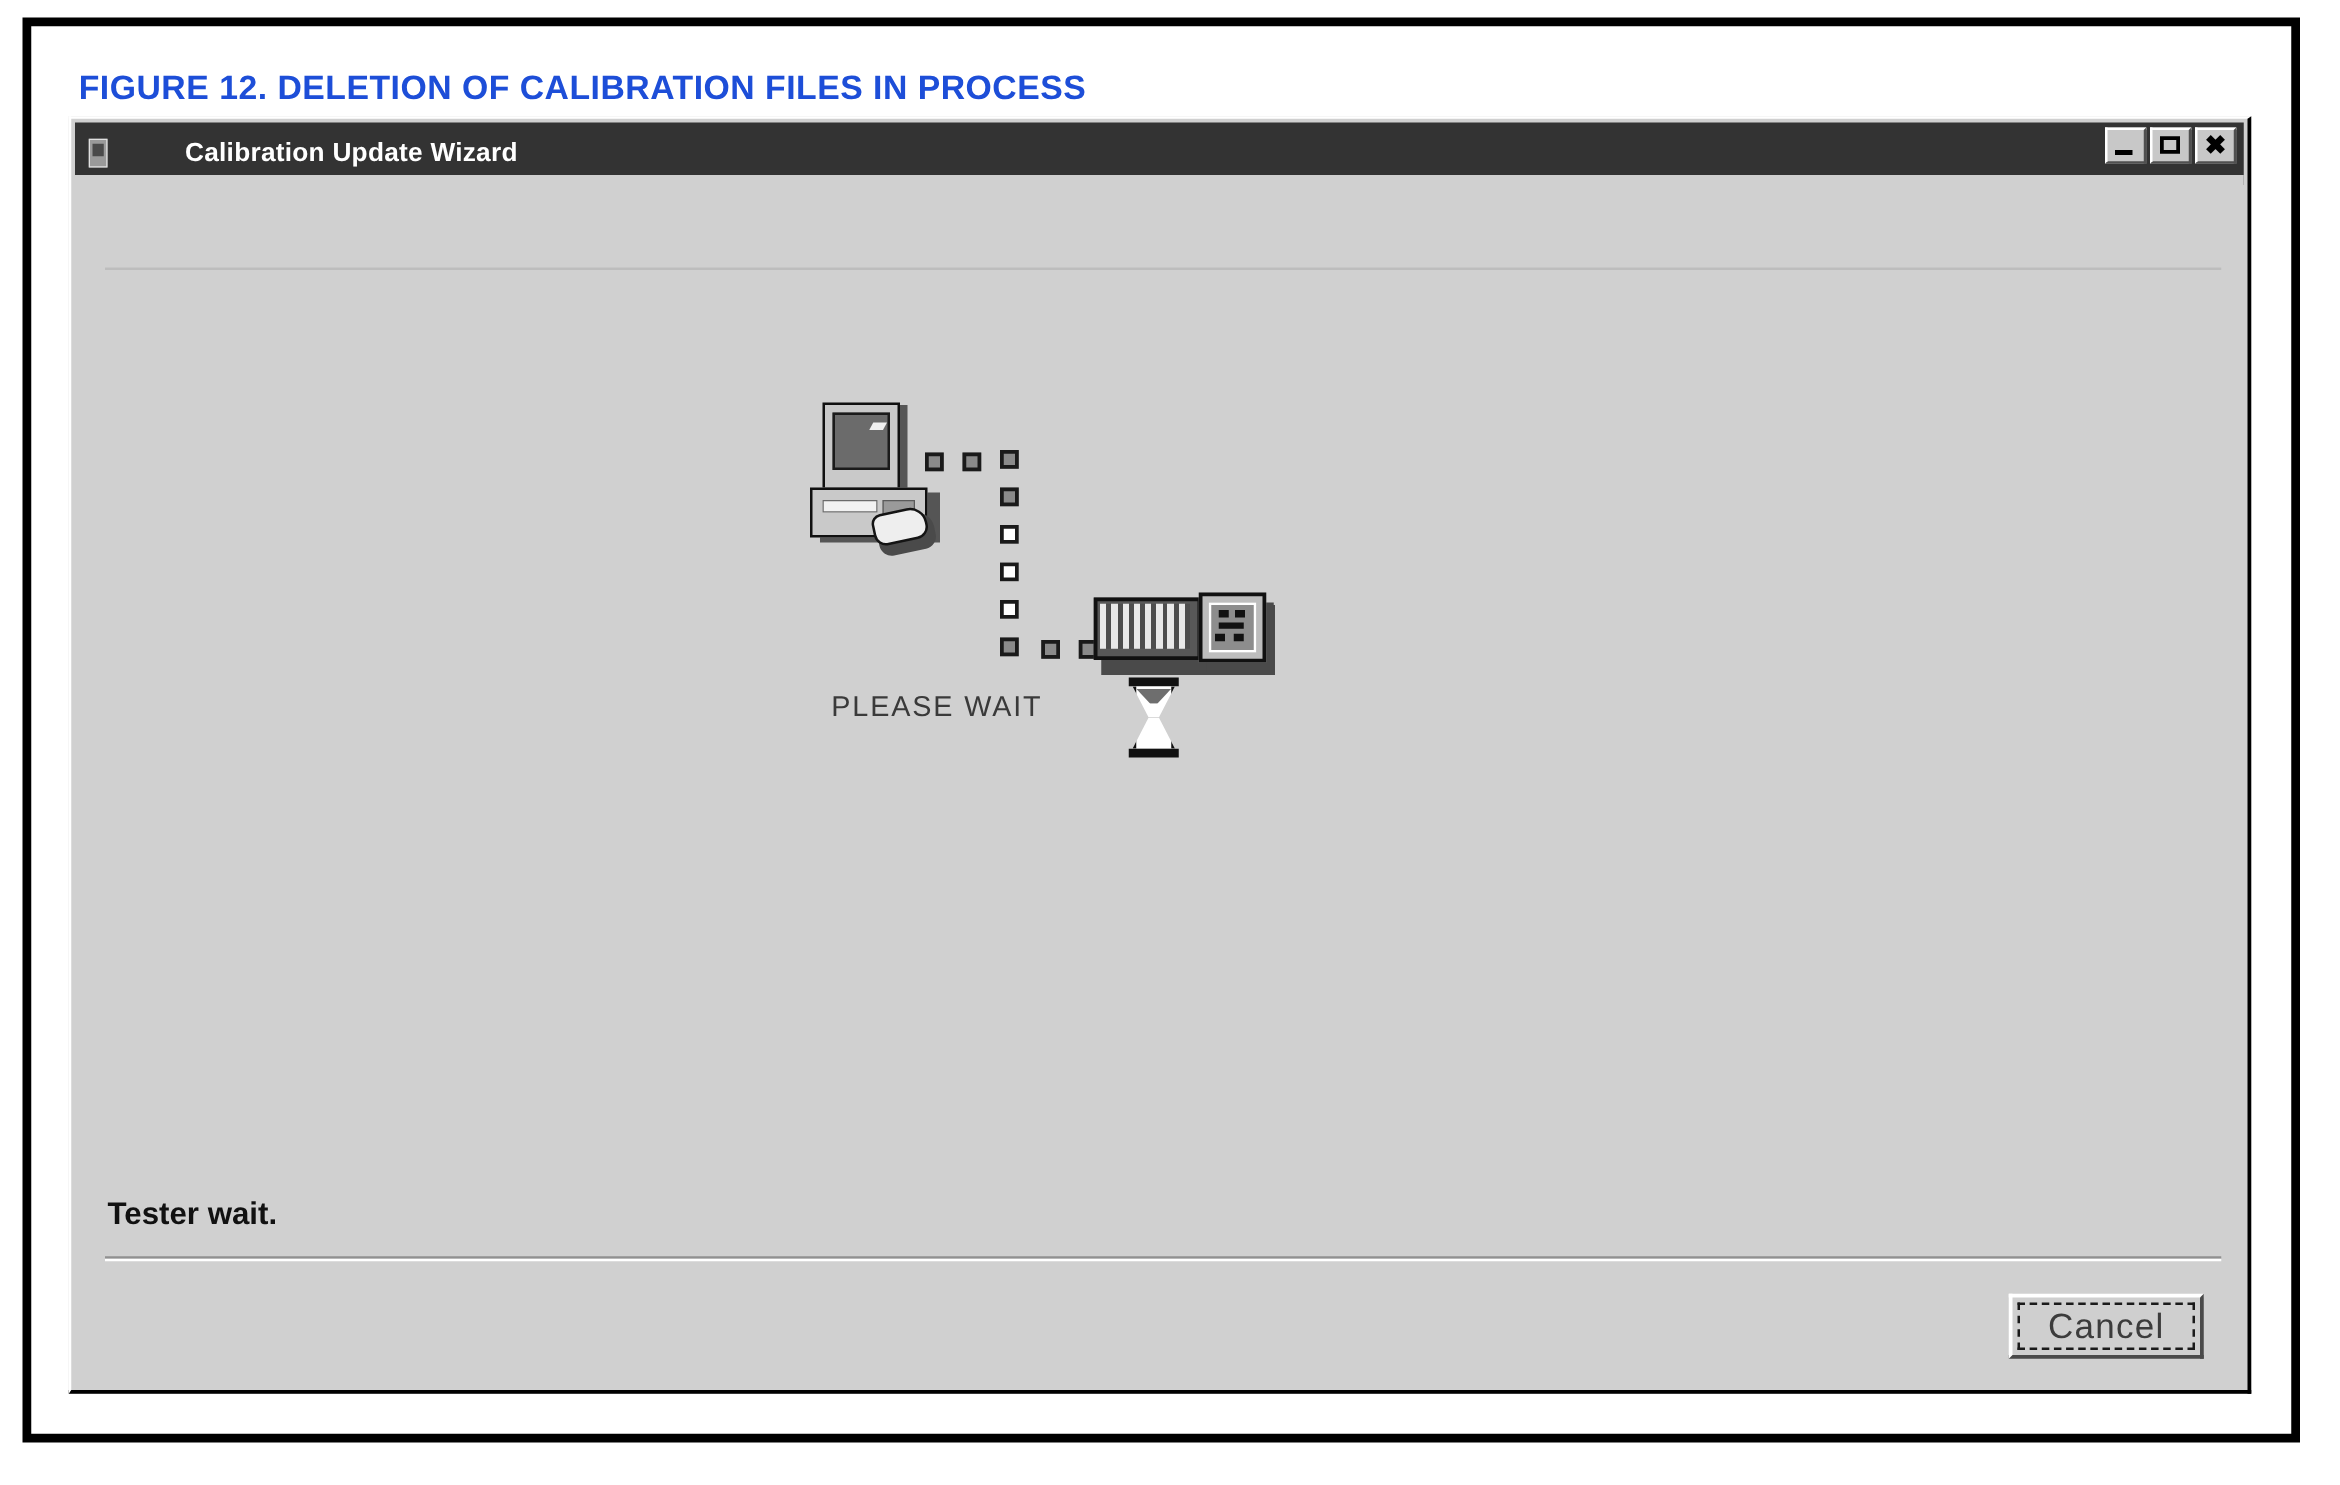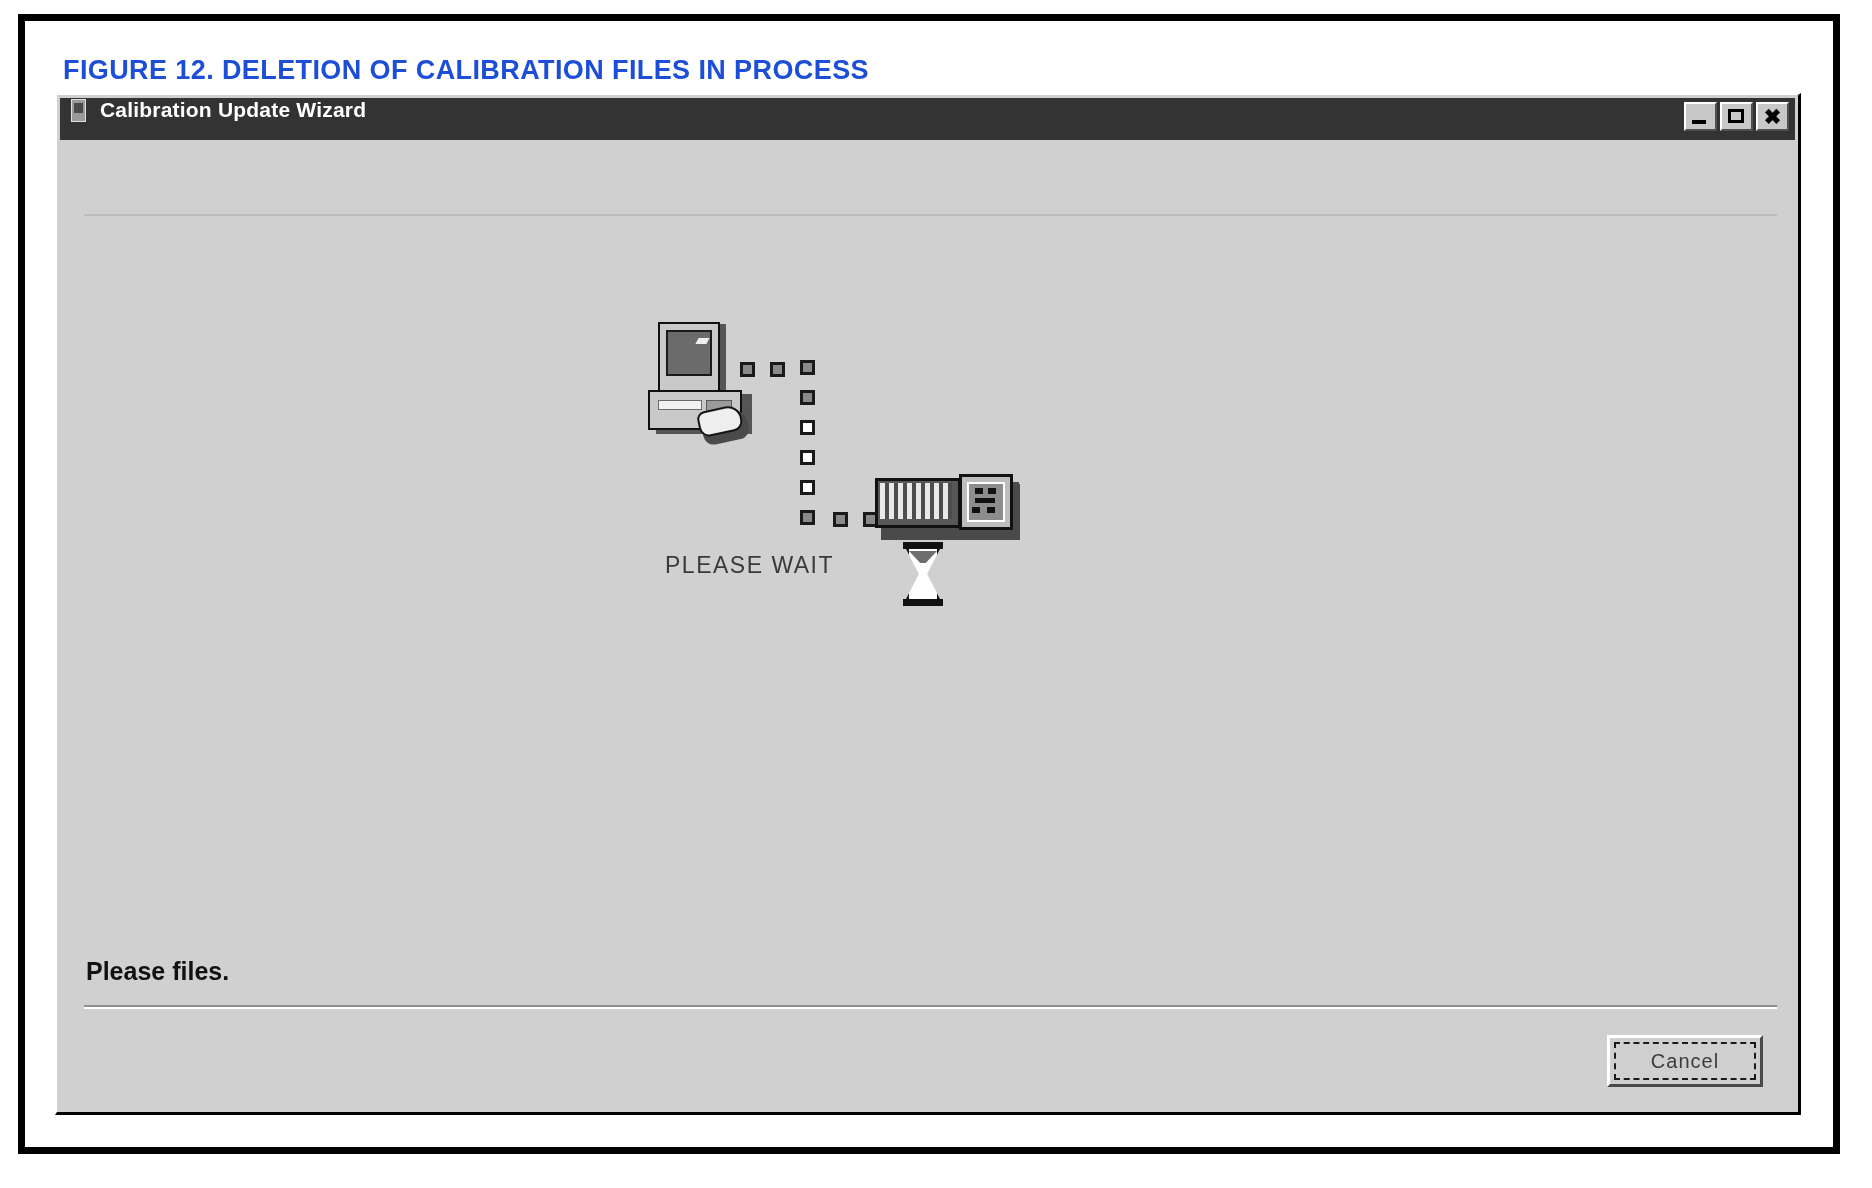--- a/index.html
+++ b/index.html
@@ -54,21 +54,22 @@
   }
 
   #titlebar {
     position: absolute;
     left: 3px;
     top: 3px;
     right: 3px;
     height: 50px;
     background: #333333;
     display: flex;
-    align-items: flex-start;
+    align-items: center;
+    gap: 48px;
   }
 
   #titlebar-icon {
     width: 22px;
     height: 26px;
     margin-left: 8px;
     margin-right: 10px;
     position: relative;
     flex: none;
   }
@@ -424,21 +425,21 @@
   #cancel-focus {
     position: absolute;
     left: 4px; top: 4px; right: 4px; bottom: 4px;
     border: 2px dashed #1a1a1a;
     box-sizing: border-box;
     display: flex;
     align-items: center;
     justify-content: center;
   }
   #cancel-label {
-    font-size: 20px;
+    font-size: 28px;
     color: #3c3c3c;
     letter-spacing: 1px;
   }
 </style>
 </head>
 <body>
 
 <div id="figure-frame">
 
   <div id="figure-caption">FIGURE 12.  DELETION OF CALIBRATION FILES IN PROCESS</div>
@@ -517,21 +518,21 @@
           <div class="hg-cap-top"></div>
           <div class="hg-glass-top"></div>
           <div class="hg-sand"></div>
           <div class="hg-glass-bot"></div>
           <div class="hg-cap-bot"></div>
         </div>
 
         <div id="please-wait-label">PLEASE WAIT</div>
       </div>
 
-      <div id="footer-status">Please files.</div>
+      <div id="footer-status">Tester wait.</div>
 
       <div id="footer-groove"></div>
 
       <div id="cancel-button">
         <div id="cancel-focus">
           <span id="cancel-label">Cancel</span>
         </div>
       </div>
 
     </div>

